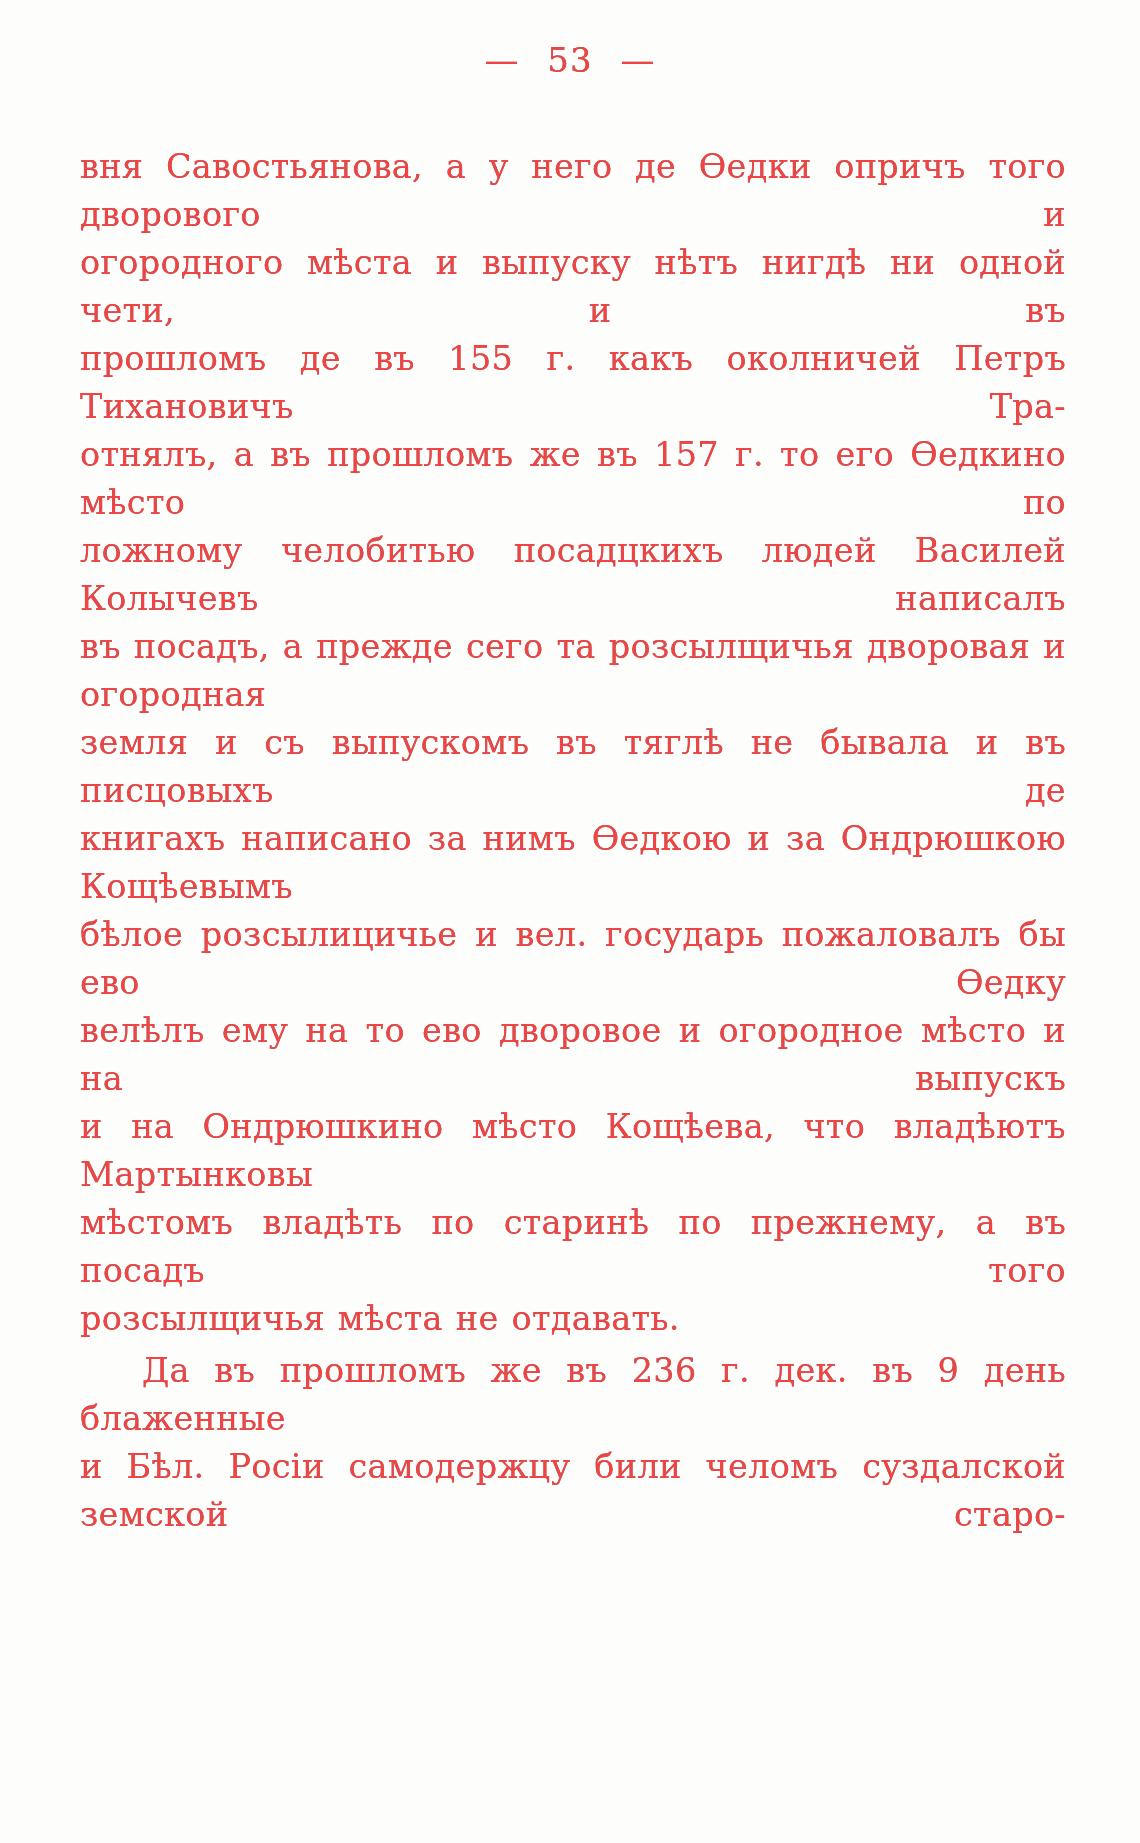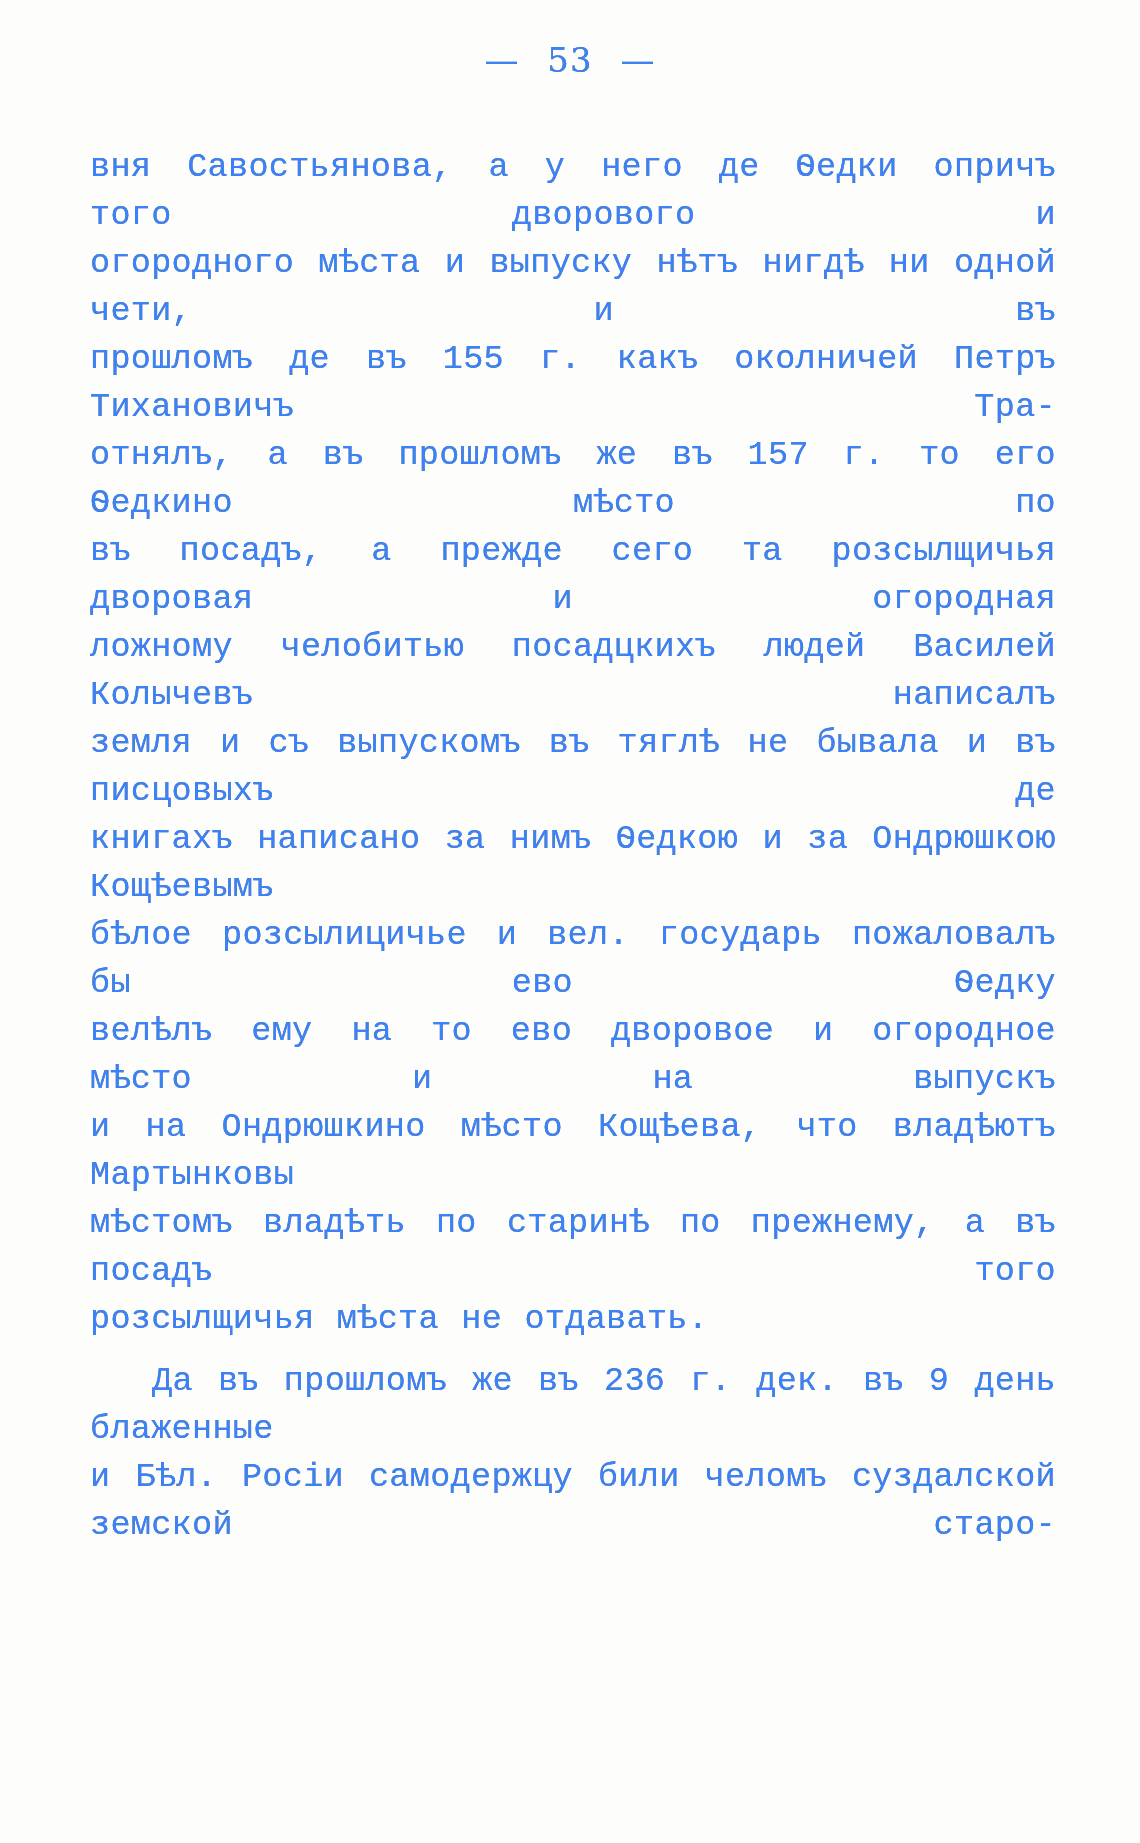--- a/index.html
+++ b/index.html
@@ -7,40 +7,40 @@
     padding: 0;
     background: #ffffff;
   }
   .page {
     position: relative;
     width: 1140px;
     height: 1843px;
     background: #fdfdfc;
     overflow: hidden;
     font-family: "DejaVu Serif", "Liberation Serif", serif;
-    color: #3b82f6;
+    color: #ef4444;
   }
   .page-header {
     margin-top: 40px;
     text-align: center;
     font-size: 34px;
     line-height: 40px;
     word-spacing: 16px;
     letter-spacing: 1px;
     text-shadow: 0 0 0.5px rgba(20,18,16,0.6);
   }
   .page-body {
     margin: 63px 70px 0 76px; 
     font-size: 33.5px;
     line-height: 48px;
     letter-spacing: 0.3px;
     word-spacing: 2px;
     text-shadow: 0 0 0.5px rgba(20,18,16,0.55);
   }
-  .paragraph { margin: 14px; padding: 0; font-family: Liberation Mono, monospace; }
+  .paragraph { margin: 4px; padding: 0; }
   .line {
     text-align: justify;
     text-align-last: justify;
     text-justify: inter-word;
     white-space: normal;
   }
   .line.short {
     text-align-last: left;
   }
   .line.indent {
@@ -54,22 +54,22 @@
 
   <div class="page-header">— 53 —</div>
 
   <div class="page-body">
 
     <div class="paragraph">
       <div class="line">вня Савостьянова, а у него де Ѳедки опричъ того дворового и</div>
       <div class="line">огородного мѣста и выпуску нѣтъ нигдѣ ни одной чети, и въ</div>
       <div class="line">прошломъ де въ 155 г. какъ околничей Петръ Тихановичъ Тра-</div>
       <div class="line">отнялъ, а въ прошломъ же въ 157 г. то его Ѳедкино мѣсто по</div>
+      <div class="line">ложному челобитью посадцкихъ людей Василей Колычевъ написалъ</div>
       <div class="line">въ посадъ, а прежде сего та розсылщичья дворовая и огородная</div>
-      <div class="line">ложному челобитью посадцкихъ людей Василей Колычевъ написалъ</div>
       <div class="line">земля и съ выпускомъ въ тяглѣ не бывала и въ писцовыхъ де</div>
       <div class="line">книгахъ написано за нимъ Ѳедкою и за Ондрюшкою Кощѣевымъ</div>
       <div class="line">бѣлое розсылицичье и вел. государь пожаловалъ бы ево Ѳедку</div>
       <div class="line">велѣлъ ему на то ево дворовое и огородное мѣсто и на выпускъ</div>
       <div class="line">и на Ондрюшкино мѣсто Кощѣева, что владѣютъ Мартынковы</div>
       <div class="line">мѣстомъ владѣть по старинѣ по прежнему, а въ посадъ того</div>
       <div class="line short">розсылщичья мѣста не отдавать.</div>
     </div>
 
     <div class="paragraph">

